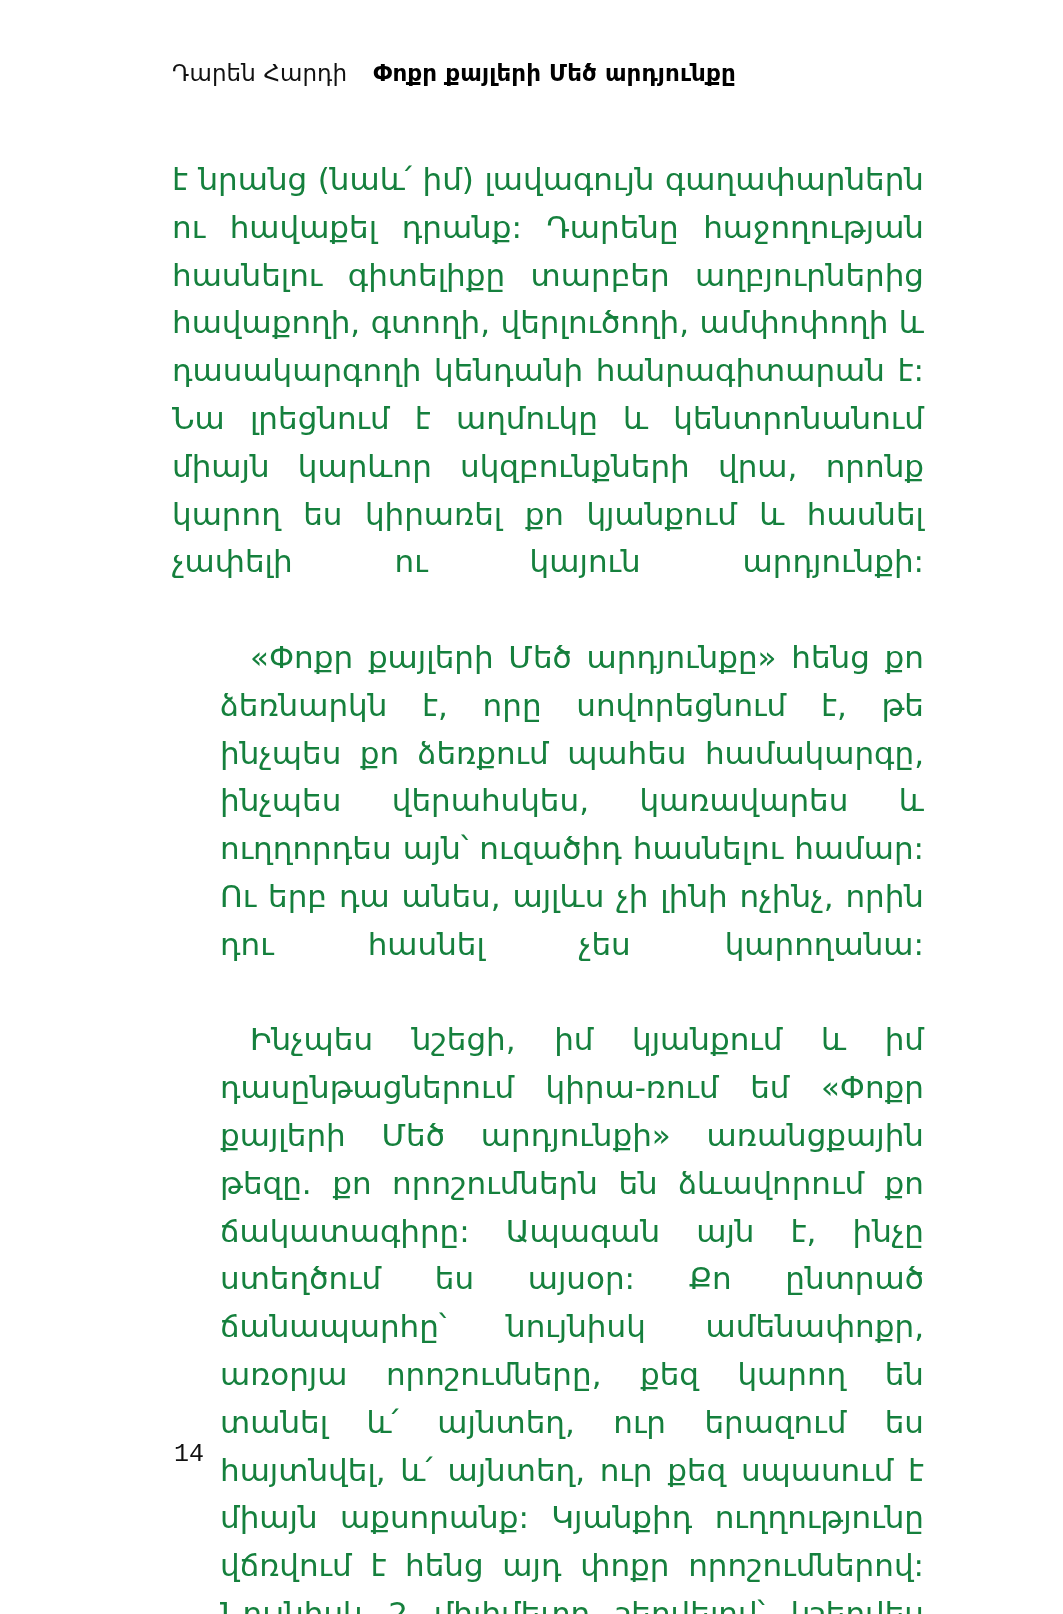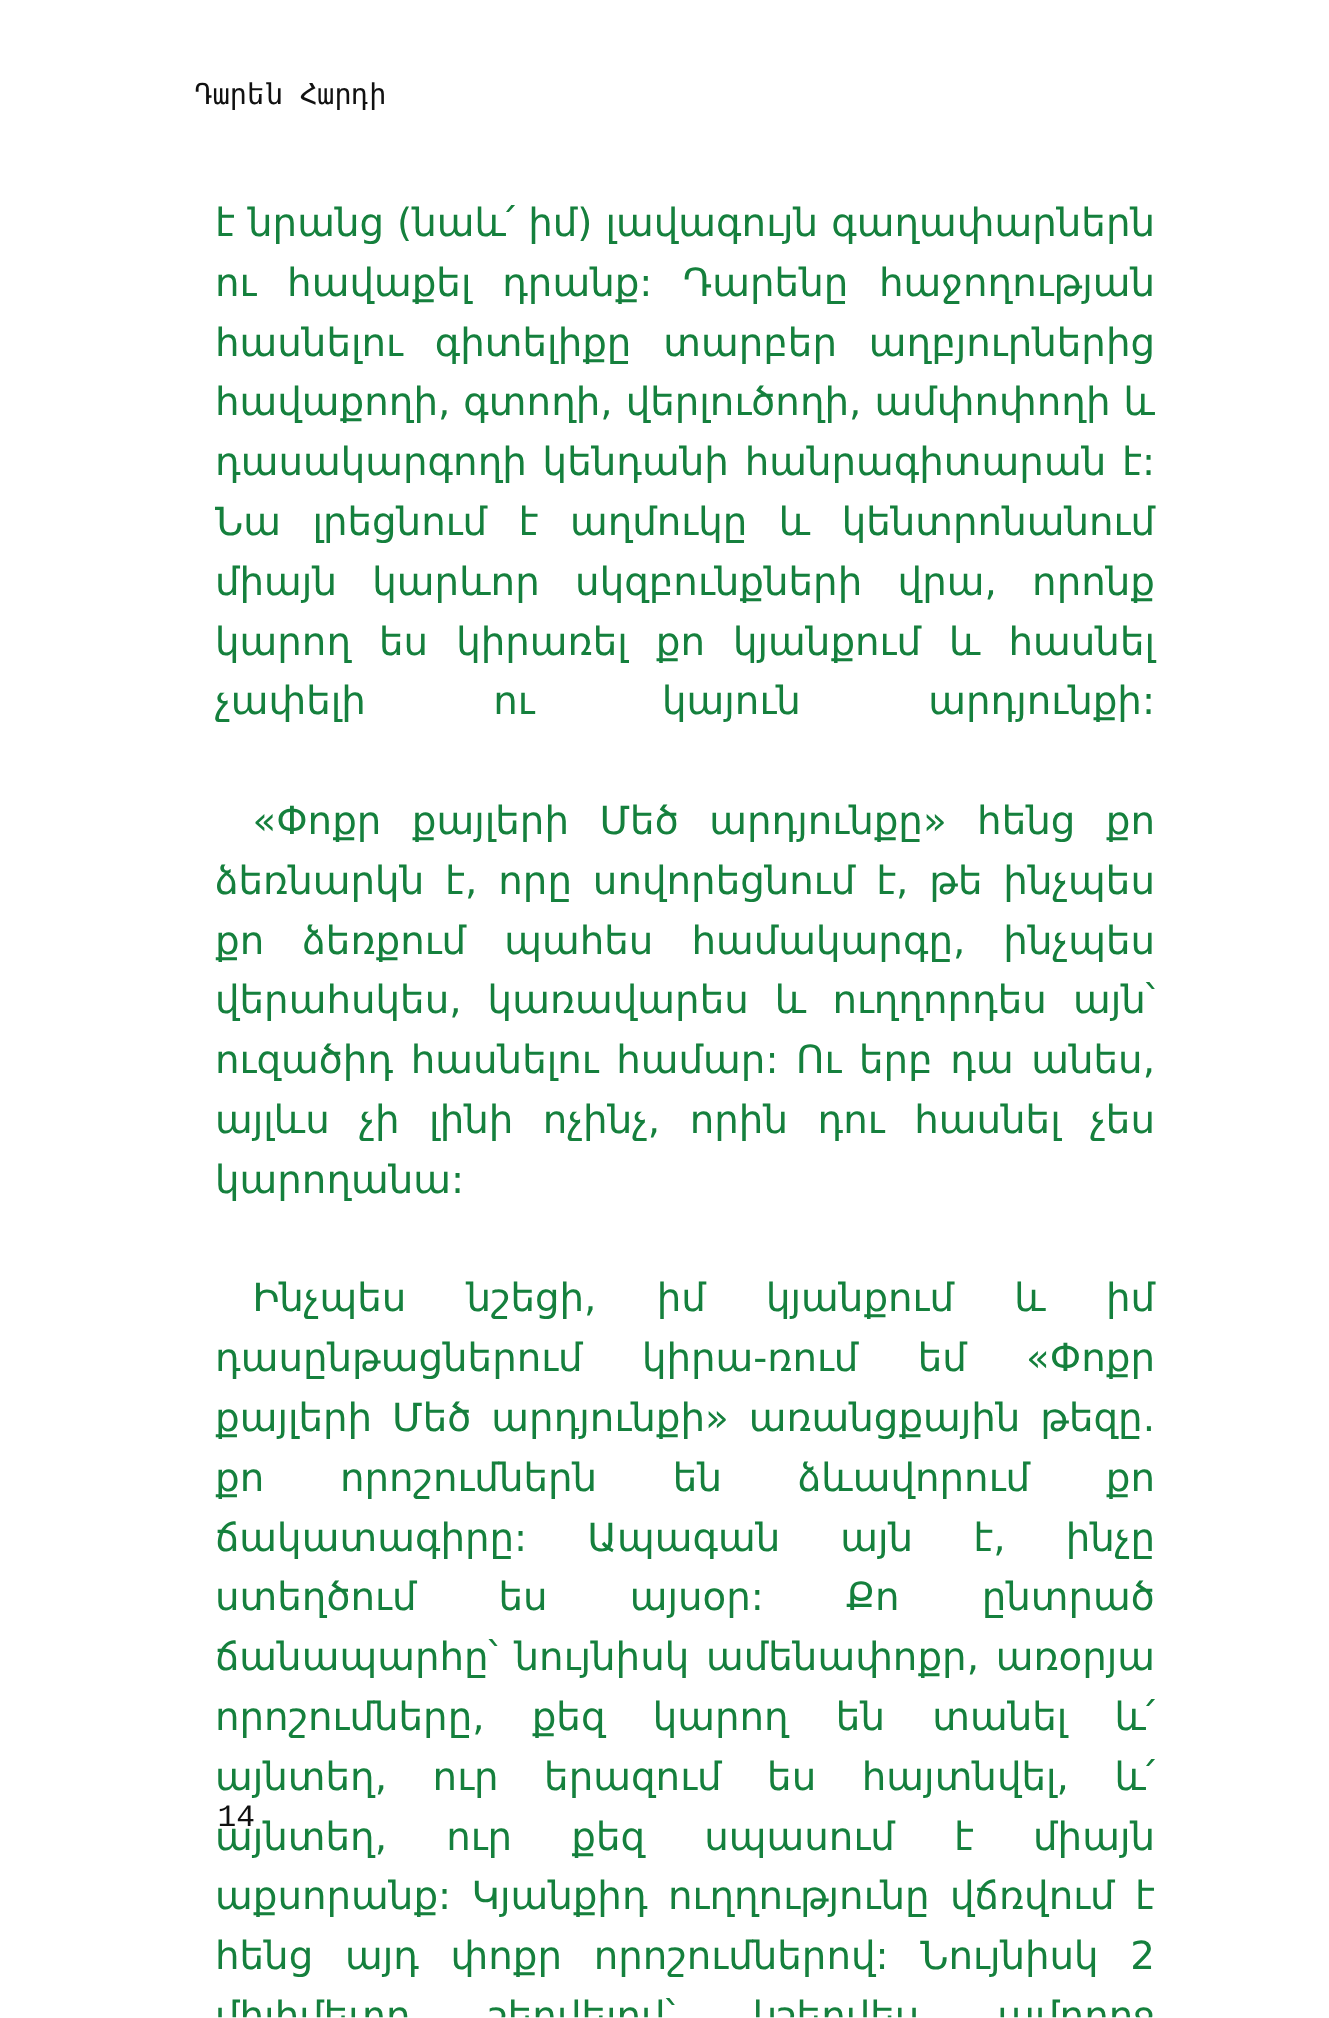--- a/index.html
+++ b/index.html
@@ -16,28 +16,27 @@
     width: 1063px;
     height: 1614px;
     background: #ffffff;
     overflow: hidden;
     box-sizing: border-box;
   }
 
   
   .running-header {
     position: absolute;
-    left: 156px;
+    left: 172px;
     top: 56px;
     width: 760px;
     height: 34px;
     display: flex;
-    align-items: flex-end;
+    align-items: center;
     white-space: nowrap;
-    font-family: Liberation Mono, monospace;
   }
   .header-author {
     font-size: 23px;
     font-weight: 400;
     letter-spacing: 0.1px;
     color: #111111;
   }
   .header-title {
     font-size: 23px;
     font-weight: 700;
@@ -58,20 +57,21 @@
     font-size: 31px;
     line-height: 47.8px;
     text-align: justify;
     text-justify: inter-word;
     word-spacing: 0.2px;
     color: #15803d;
     hyphens: manual;
   }
   .para.indent {
     text-indent: 30px;
+    margin-left: 48px;
   }
   .para.no-indent {
     text-indent: 0;
   }
   
   .para::after {
     content: "";
     display: inline-block;
     width: 100%;
   }
@@ -87,20 +87,21 @@
     font-family: Liberation Mono, monospace;
   }
 </style>
 </head>
 <body>
 
 <div class="page">
 
   <div class="running-header">
     <span class="header-author">Դարեն Հարդի</span>
+    <span class="header-title">Փոքր քայլերի Մեծ արդյունքը</span>
   </div>
 
   <div class="text-block">
     <p class="para no-indent">է նրանց (նաև՛ իմ) լավագույն գաղափարներն ու հավաքել դրանք: Դարենը հաջողության հասնելու գիտելիքը տարբեր աղբյուրներից հավաքողի, գտողի, վերլուծողի, ամփոփողի և դասակարգողի կենդանի հանրագիտարան է: Նա լրեցնում է աղմուկը և կենտրոնանում միայն կարևոր սկզբունքների վրա, որոնք կարող ես կիրառել քո կյանքում և հասնել չափելի ու կայուն արդյունքի:</p>
     <p class="para indent">«Փոքր քայլերի Մեծ արդյունքը» հենց քո ձեռնարկն է, որը սովորեցնում է, թե ինչպես քո ձեռքում պահես համակարգը, ինչպես վերահսկես, կառավարես և ուղղորդես այն՝ ուզածիդ հասնելու համար: Ու երբ դա անես, այլևս չի լինի ոչինչ, որին դու հասնել չես կարողանա:</p>
     <p class="para indent">Ինչպես նշեցի, իմ կյանքում և իմ դասընթացներում կիրա-ռում եմ «Փոքր քայլերի Մեծ արդյունքի» առանցքային թեզը. քո որոշումներն են ձևավորում քո ճակատագիրը: Ապագան այն է, ինչը ստեղծում ես այսօր: Քո ընտրած ճանապարհը՝ նույնիսկ ամենափոքր, առօրյա որոշումները, քեզ կարող են տանել և՛ այնտեղ, ուր երազում ես հայտնվել, և՛ այնտեղ, ուր քեզ սպասում է միայն աքսորանք: Կյանքիդ ուղղությունը վճռվում է հենց այդ փոքր որոշումներով: Նույնիսկ 2 միլիմետր շեղվելով՝ կշեղվես ամբողջ ճանապարհից: Այն, ինչը կթվա չնչին ու աննշան որոշում, հետագայում կարող է վերածվել հսկայական սխալի: Եվ դա վերաբերում է ամեն ինչին՝ սկսած նրանից, թե ինչ ես ուզում, որտեղ ես աշխատում, ում հետ ես անցկացնում ժամանակդ, ինչպես ես անցկացնում օրդ. քո յու-րաքանչյուր որոշումը ձևավորում է քո այսօրն ու վաղը:</p>
 
   </div>
 
   <div class="folio">14</div>

